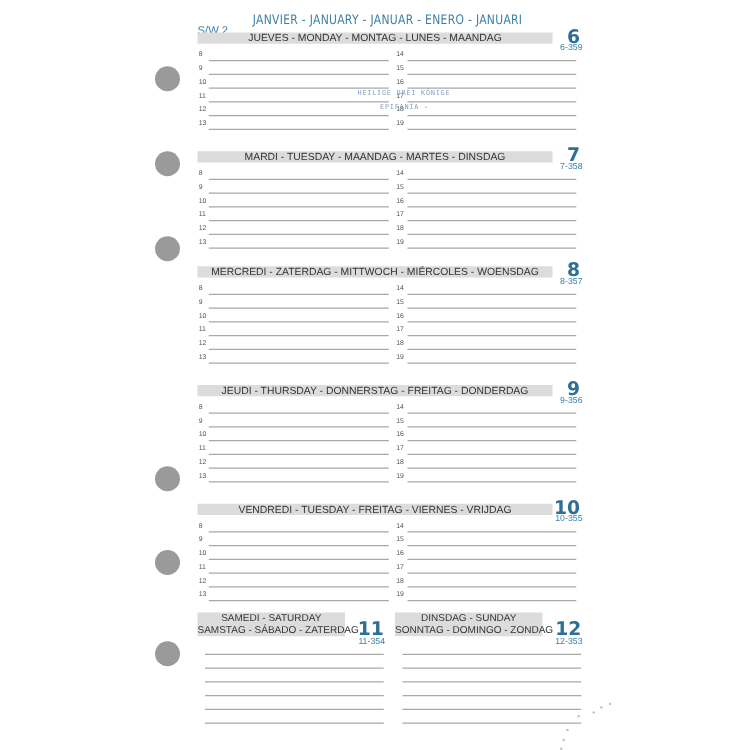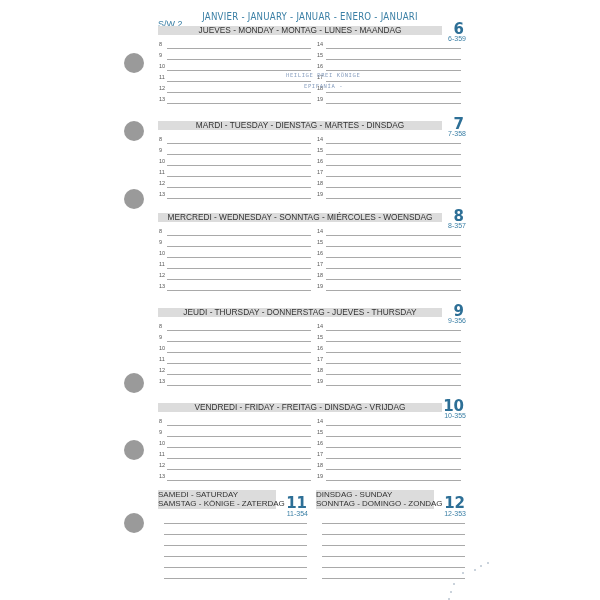--- a/index.html
+++ b/index.html
@@ -15,21 +15,21 @@
   .day-code { position:absolute; right:2px; top:9px; font-size:7px; color:#3a7fa5; }
   .slots { position:absolute; top:14px; left:0; width:310px; }
   .slot-row { position:relative; height:11px; }
   .hr { position:absolute; font-size:5.5px; color:#555; top:1px; }
   .line { position:absolute; top:8px; height:0; border-top:1px solid #a9a9a9; }
   .hr.l { left:1px; } .line.l { left:9px; width:144px; }
   .hr.r { left:159px; } .line.r { left:168px; width:135px; }
   .holiday { position:absolute; font-family:"DejaVu Sans Mono", monospace; font-size:5.5px; color:#8aa0c0; letter-spacing:0.6px; white-space:nowrap; }
   .we-block { position:absolute; top:490px; width:150px; }
   .we-bar { position:absolute; left:0; top:0; width:118px; height:19px; background:#dcdcdc; }
-  .we-name { position:absolute; left:0; width:118px; top:0; text-align:left; font-size:8px; color:#333; line-height:9px; white-space:nowrap; }
+  .we-name { position:absolute; left:0; width:118px; top:0; text-align:center; font-size:8px; color:#333; line-height:9px; white-space:nowrap; }
   .we-num { position:absolute; right:1px; top:4px; font-size:15px; font-weight:bold; color:#2d6f96; font-family:"DejaVu Sans", sans-serif; }
   .we-code { position:absolute; right:0; top:20px; font-size:7px; color:#3a7fa5; }
   .we-line { position:absolute; left:6px; width:143px; border-top:1px solid #a9a9a9; }
   .dot { position:absolute; width:2px; height:2px; background:#b8c4d0; border-radius:50%; }
 </style>
 </head>
 <body>
 
 <div class="page">
 
@@ -85,21 +85,21 @@
             <span class="line l"></span>
             <span class="hr r">19</span>
             <span class="line r"></span>
           </div>
         </div>
         <div class="holiday" style="left:128px;top:46px;">HEILIGE DREI KÖNIGE</div>
         <div class="holiday" style="left:146px;top:57px;">EPIFANÍA -</div>
       </div>
       <div class="day-block" style="top: 121px;">
         <div class="day-bar"></div>
-        <div class="day-name">MARDI - TUESDAY - DIENSTAG - MARTES - DINSDAG</div>
+        <div class="day-name">MARDI - TUESDAY - MAANDAG - MARTES - DINSDAG</div>
         <div class="day-num">7</div>
         <div class="day-code">7-358</div>
         <div class="slots">
           <div class="slot-row">
             <span class="hr l">8</span>
             <span class="line l"></span>
             <span class="hr r">14</span>
             <span class="line r"></span>
           </div>
           <div class="slot-row">
@@ -129,21 +129,21 @@
           <div class="slot-row">
             <span class="hr l">13</span>
             <span class="line l"></span>
             <span class="hr r">19</span>
             <span class="line r"></span>
           </div>
         </div>
       </div>
       <div class="day-block" style="top: 213px;">
         <div class="day-bar"></div>
-        <div class="day-name">MERCREDI - WEDNESDAY - SONNTAG - MIÉRCOLES - WOENSDAG</div>
+        <div class="day-name">MERCREDI - ZATERDAG - MITTWOCH - MIÉRCOLES - WOENSDAG</div>
         <div class="day-num">8</div>
         <div class="day-code">8-357</div>
         <div class="slots">
           <div class="slot-row">
             <span class="hr l">8</span>
             <span class="line l"></span>
             <span class="hr r">14</span>
             <span class="line r"></span>
           </div>
           <div class="slot-row">
@@ -173,21 +173,21 @@
           <div class="slot-row">
             <span class="hr l">13</span>
             <span class="line l"></span>
             <span class="hr r">19</span>
             <span class="line r"></span>
           </div>
         </div>
       </div>
       <div class="day-block" style="top: 308px;">
         <div class="day-bar"></div>
-        <div class="day-name">JEUDI - THURSDAY - DONNERSTAG - JUEVES - THURSDAY</div>
+        <div class="day-name">JEUDI - THURSDAY - DONNERSTAG - FREITAG - DONDERDAG</div>
         <div class="day-num">9</div>
         <div class="day-code">9-356</div>
         <div class="slots">
           <div class="slot-row">
             <span class="hr l">8</span>
             <span class="line l"></span>
             <span class="hr r">14</span>
             <span class="line r"></span>
           </div>
           <div class="slot-row">
@@ -217,21 +217,21 @@
           <div class="slot-row">
             <span class="hr l">13</span>
             <span class="line l"></span>
             <span class="hr r">19</span>
             <span class="line r"></span>
           </div>
         </div>
       </div>
       <div class="day-block" style="top: 403px;">
         <div class="day-bar"></div>
-        <div class="day-name">VENDREDI - FRIDAY - FREITAG - DINSDAG - VRIJDAG</div>
+        <div class="day-name">VENDREDI - TUESDAY - FREITAG - VIERNES - VRIJDAG</div>
         <div class="day-num">10</div>
         <div class="day-code">10-355</div>
         <div class="slots">
           <div class="slot-row">
             <span class="hr l">8</span>
             <span class="line l"></span>
             <span class="hr r">14</span>
             <span class="line r"></span>
           </div>
           <div class="slot-row">
@@ -265,21 +265,21 @@
             <span class="line r"></span>
           </div>
         </div>
       </div>
     </div>
   <div id="weekend">
       <div class="we-block" style="left: 158px;">
         <div class="we-bar"></div>
         <div class="we-name">
           <div>SAMEDI - SATURDAY</div>
-          <div>SAMSTAG - KÖNIGE - ZATERDAG</div>
+          <div>SAMSTAG - SÁBADO - ZATERDAG</div>
         </div>
         <div class="we-num">11</div>
         <div class="we-code">11-354</div>
         <div class="we-line" style="top:33px;"></div>
         <div class="we-line" style="top:44px;"></div>
         <div class="we-line" style="top:55px;"></div>
         <div class="we-line" style="top:66px;"></div>
         <div class="we-line" style="top:77px;"></div>
         <div class="we-line" style="top:88px;"></div>
       </div>

